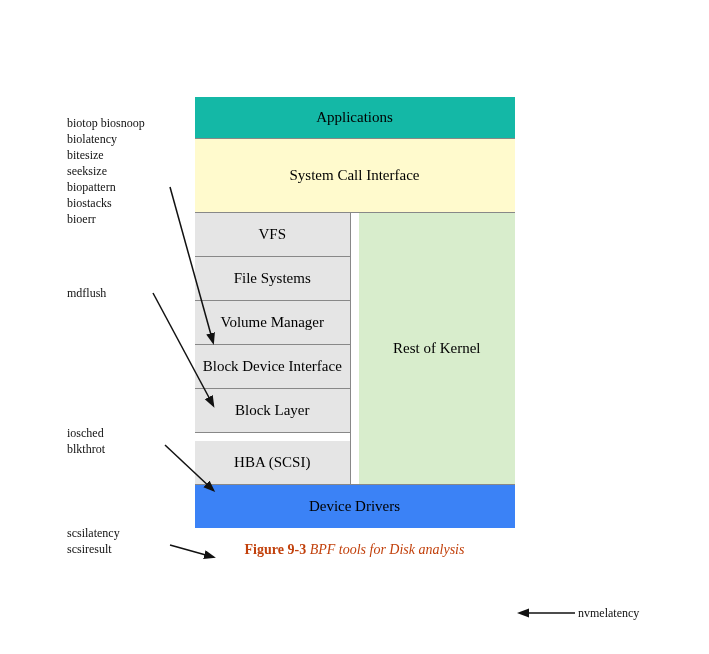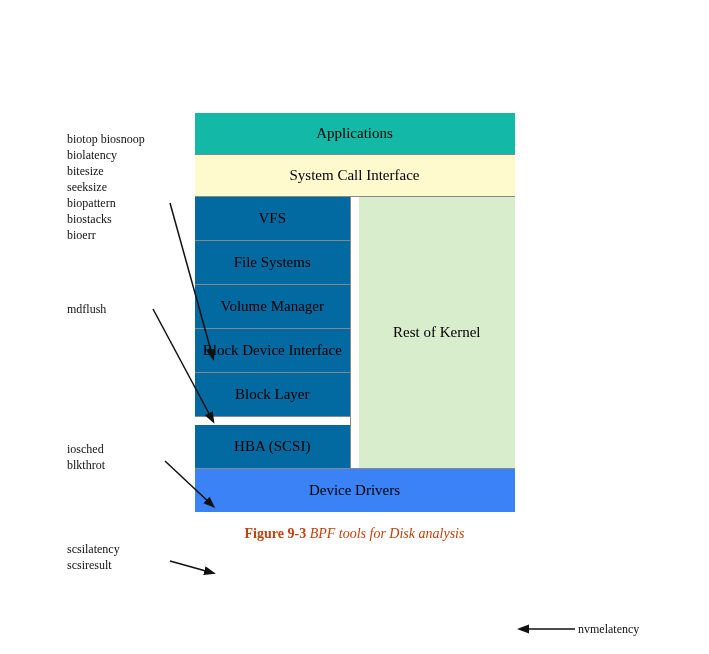--- a/index.html
+++ b/index.html
@@ -31,21 +31,21 @@
       background: #14b8a6;
       border-bottom: 1.5px solid #888;
       text-align: center;
       padding: 12px 0;
       font-size: 15px;
     }
     .layer-syscall {
       background: #fffacd;
       border-bottom: 1.5px solid #888;
       text-align: center;
-      padding: 12px 0;
+      padding: 28px 0;
       font-size: 15px;
     }
     .middle-row {
       display: flex;
       flex-direction: row;
       flex: 1;
       border-bottom: 1.5px solid #888;
     }
     .left-col {
       display: flex;
@@ -60,21 +60,21 @@
       align-items: center;
       justify-content: center;
       font-size: 15px;
       margin-left: 8px;
     }
     .sub-layer {
       border-bottom: 1.5px solid #888;
       text-align: center;
       padding: 13px 0;
       font-size: 15px;
-      background: #0369a1;
+      background: #e5e5e5;
       position: relative;
     }
     .sub-layer:last-child {
       border-bottom: none;
       margin-top: 8px;
     }
     .layer-device-drivers {
       background: #3b82f6;
       text-align: center;
       padding: 13px 0;

